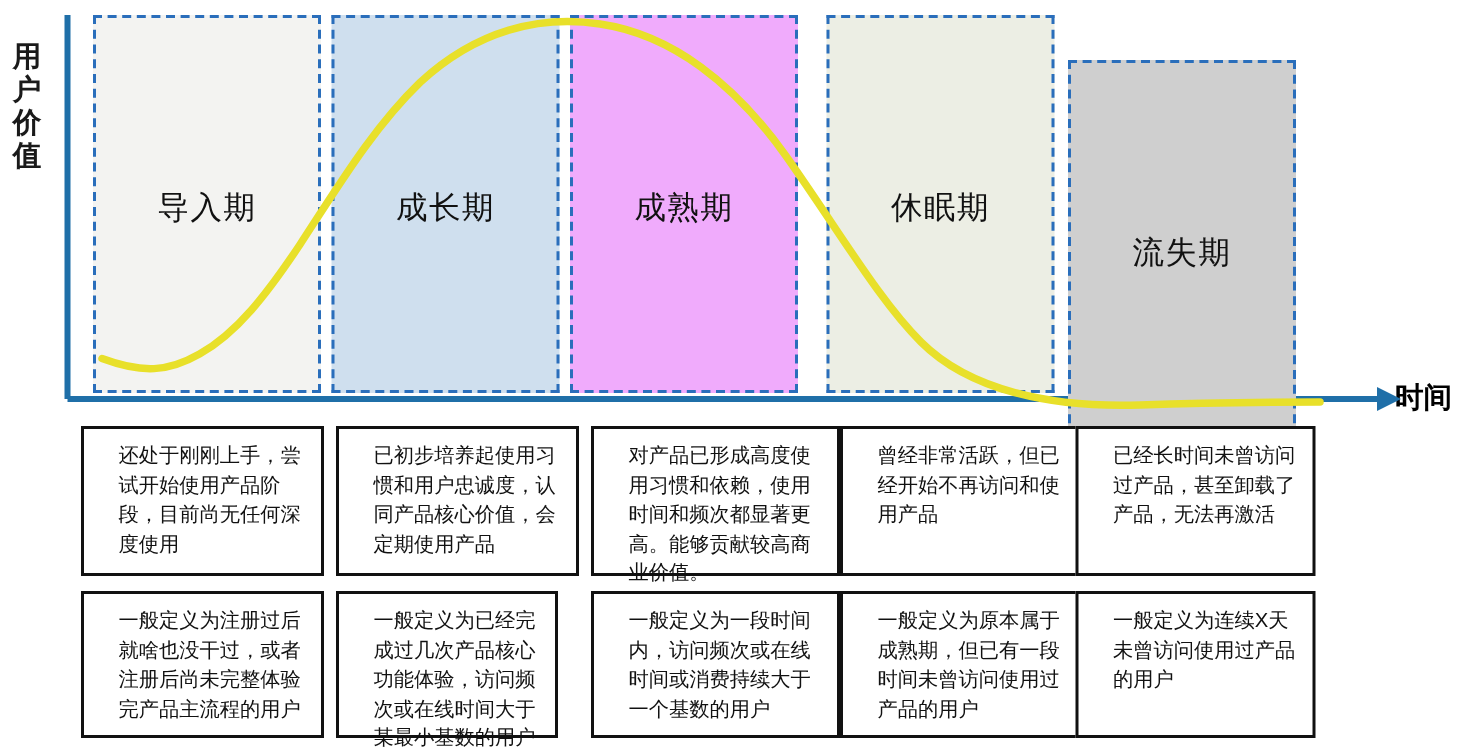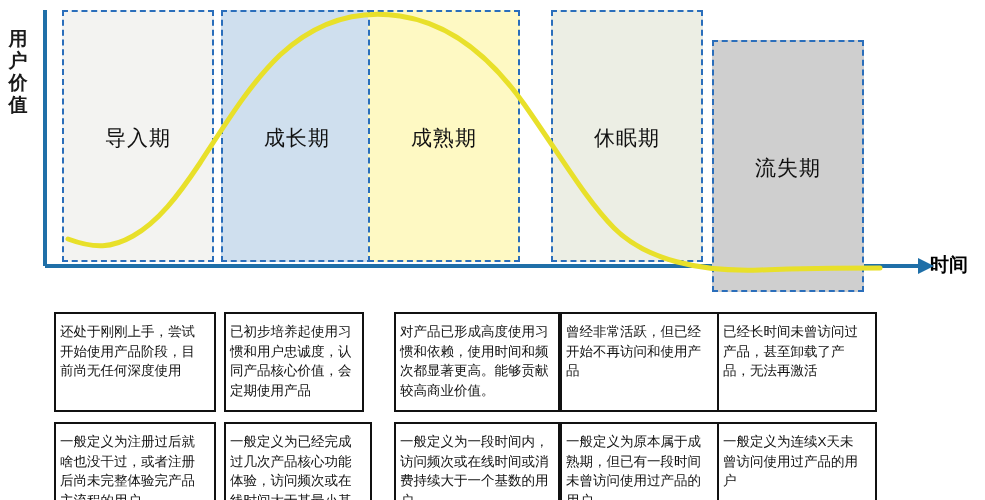--- a/index.html
+++ b/index.html
@@ -80,23 +80,22 @@
 
   
   .card {
     position: absolute;
     border: 2px solid #111111;
     background: #ffffff;
     box-sizing: border-box;
     font-size: 13.5px;
     line-height: 1.45;
     color: #111111;
-    padding: 8px 9px 6px 4px;
+    padding: 8px 9px 6px 23px;
     text-align: left;
-    margin-top: 28px;
   }
   .card.row1 { top: 284px; height: 100px; }
   .card.row2 { top: 394px; height: 98px; }
 </style>
 </head>
 <body>
 
 <div id="canvas">
 
   <div class="axis-label-y">用户价值</div>
@@ -108,36 +107,36 @@
     <line x1="45" y1="266" x2="918" y2="266" stroke="#1f6fa8" stroke-width="4"></line>
     <polygon points="918,258 934,266 918,274" fill="#1f6fa8"></polygon>
   </svg>
 
   <div class="stage" style="left:62px; width:152px; background:#f3f3f1;">
     <div class="stage-title">导入期</div>
   </div>
   <div class="stage" style="left:221px; width:152px; background:#cfdfee;padding-left:38px;">
     <div class="stage-title">成长期</div>
   </div>
-  <div class="stage" style="left:368px; width:152px; background:#fef9c3;">
+  <div class="stage" style="left:380px; width:152px; background:#f0abfc;">
     <div class="stage-title">成熟期</div>
   </div>
   <div class="stage" style="left:551px; width:152px; background:#eceee4;">
     <div class="stage-title">休眠期</div>
   </div>
   <div class="stage" style="left:712px; width:152px; background:#cfcfcf;margin-top:30px;">
     <div class="stage-title">流失期</div>
   </div>
 
   <svg id="curve" width="985" height="500">
     <path d="M 68,239 C 95,249 112,248 133,236 C 158,222 178,196 200,163 C 228,120 250,84 280,55 C 318,20 360,10 400,16 C 448,23 490,56 524,104 C 560,155 586,200 614,228 C 646,260 700,272 760,270 C 812,268 850,268 880,268" fill="none" stroke="#e8e02a" stroke-width="5" stroke-linecap="round" stroke-linejoin="round"></path>
   </svg>
 
   <div class="card row1" style="left:54px; width:162px;">还处于刚刚上手，尝试开始使用产品阶段，目前尚无任何深度使用</div>
-  <div class="card row1" style="left:224px; width:140px;">已初步培养起使用习惯和用户忠诚度，认同产品核心价值，会定期使用产品</div>
+  <div class="card row1" style="left:224px; width:162px;">已初步培养起使用习惯和用户忠诚度，认同产品核心价值，会定期使用产品</div>
   <div class="card row1" style="left:394px; width:166px;">对产品已形成高度使用习惯和依赖，使用时间和频次都显著更高。能够贡献较高商业价值。</div>
   <div class="card row1" style="left:560px; width:160px;">曾经非常活跃，但已经开始不再访问和使用产品</div>
   <div class="card row1" style="left:717px; width:160px;">已经长时间未曾访问过产品，甚至卸载了产品，无法再激活</div>
 
   <div class="card row2" style="left:54px; width:162px;">一般定义为注册过后就啥也没干过，或者注册后尚未完整体验完产品主流程的用户</div>
   <div class="card row2" style="left:224px; width:148px;">一般定义为已经完成过几次产品核心功能体验，访问频次或在线时间大于某最小基数的用户</div>
   <div class="card row2" style="left:394px; width:166px;">一般定义为一段时间内，访问频次或在线时间或消费持续大于一个基数的用户</div>
   <div class="card row2" style="left:560px; width:160px;">一般定义为原本属于成熟期，但已有一段时间未曾访问使用过产品的用户</div>
   <div class="card row2" style="left:717px; width:160px;">一般定义为连续X天未曾访问使用过产品的用户</div>
 

